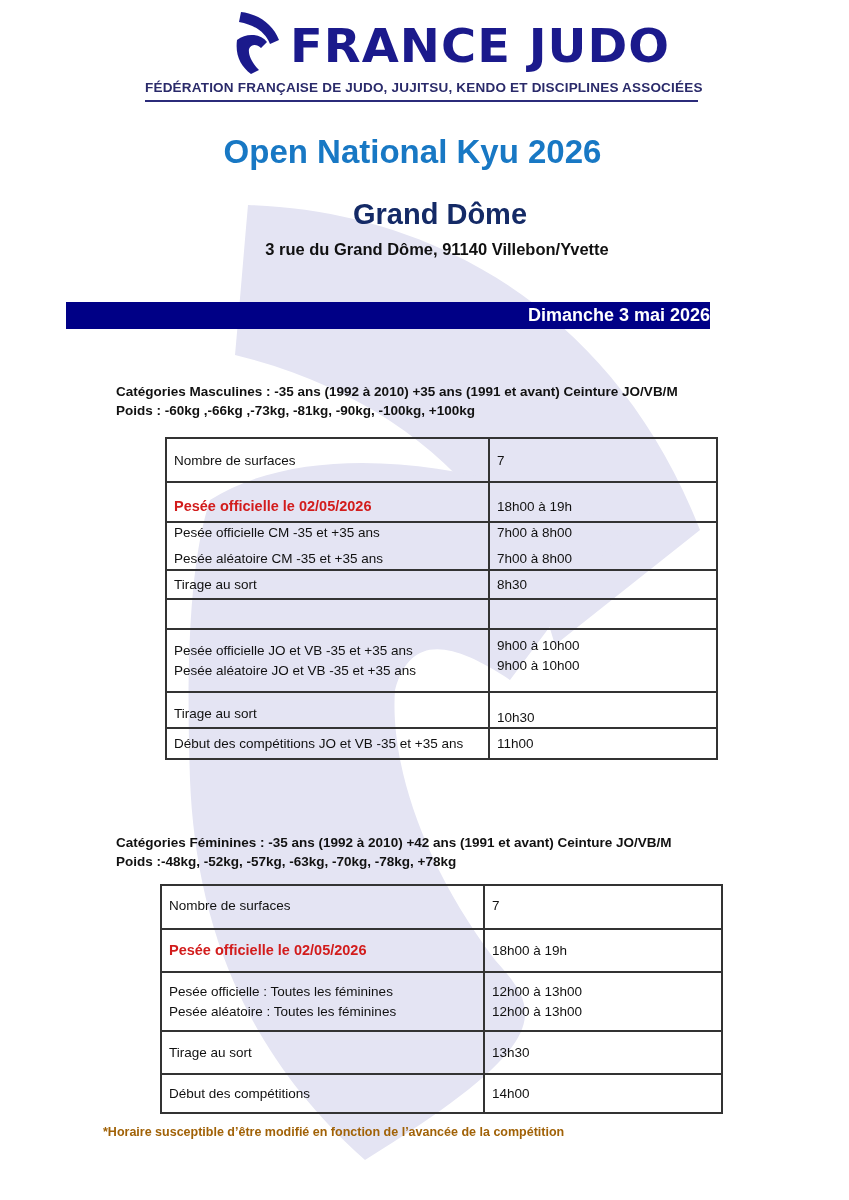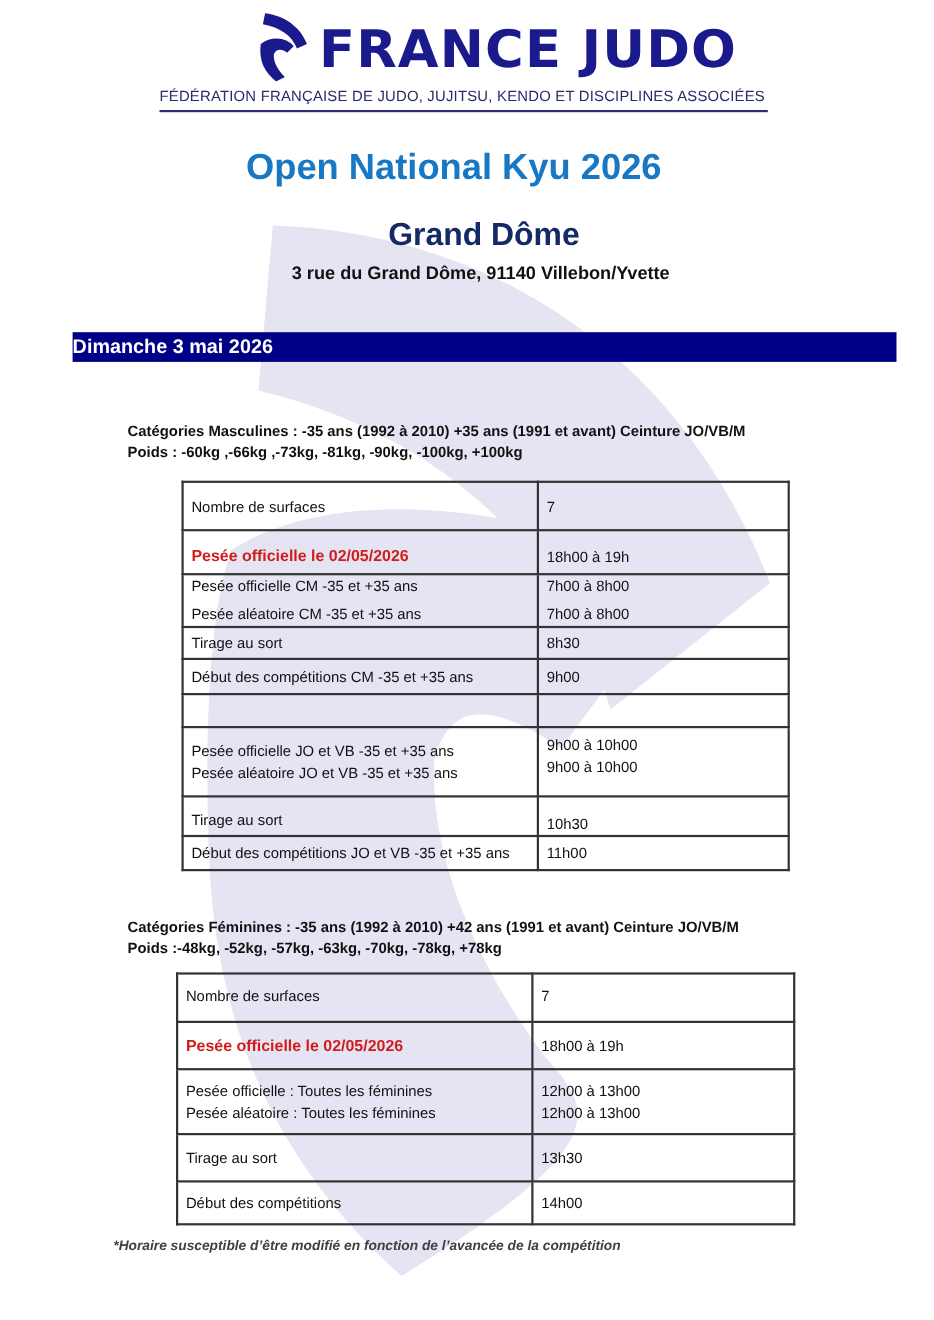--- a/index.html
+++ b/index.html
@@ -14,39 +14,39 @@
 
   
   .logo-icon { left: 233px; top: 10px; width: 50px; height: 64px; }
   .logo-text {
     left: 290px; top: 18px; font-size: 47px; font-weight: 900; color: #1b1a8c;
     letter-spacing: 1px; font-family: "DejaVu Sans", sans-serif; white-space: nowrap;
     transform: scaleX(1.02); transform-origin: left top;
   }
   .fed-line {
     left: 145px; top: 80px; width: 553px; 
-    font-size: 13.5px; color: #2a2a6a; white-space: nowrap; letter-spacing: 0.2px;
+    font-size: 13.5px; color: #2a2a6a; white-space: nowrap; letter-spacing: 0.2px; font-weight: bold;
   }
   .fed-rule { left: 145px; top: 100px; width: 553px; height: 2px; background: #2b2b7a; }
 
   .title {
     left: 0; width: 825px; top: 133px; text-align: center;
     font-size: 33px; font-weight: bold; color: #1878c4;
   }
   .venue {
     left: 0; width: 880px; top: 198px; text-align: center;
     font-size: 29px; font-weight: bold; color: #142a66;
   }
   .address {
     left: 0; width: 874px; top: 240px; text-align: center;
     font-size: 16.5px; font-weight: bold; color: #111;
   }
   .date-bar {
-    left: 66px; top: 302px; width: 749px; height: 27px; background: #000086;
-    color: #fff; text-align: left; font-size: 18px; font-weight: bold; line-height: 27px;
+    left: 66px; top: 302px; width: 644px; height: 27px; background: #000086;
+    color: #fff; text-align: right; font-size: 18px; font-weight: bold; line-height: 27px;
   }
 
   .cat-block { left: 116px; font-size: 13.5px; font-weight: bold; line-height: 19px; color: #111; }
   .cat-m { top: 382px; }
   .cat-f { top: 833px; }
 
   table.sched {
     position: absolute; z-index: 1; border-collapse: collapse;
     font-size: 13.5px; color: #111;
   }
@@ -56,21 +56,21 @@
   }
   .t1 { left: 165px; top: 437px; width: 553px; }
   .t2 { left: 160px; top: 884px; width: 563px; }
   .t1 td.c1 { width: 307px; }
   .t2 td.c1 { width: 307px; }
   td .red { color: #d21c1c; font-weight: bold; font-size: 14.5px; }
   .stack div { line-height: 20px; }
   .gap26 div + div { margin-top: 6px; }
 
   .footnote {
-    left: 103px; top: 1125px; font-size: 12.5px; font-style: italic; font-weight: bold; color: #404040;
+    left: 103px; top: 1125px; font-size: 12.5px; font-weight: bold; color: #a16207;
   }
 </style>
 </head>
 <body>
 
 <svg class="watermark" viewBox="0 0 849 1200">
 
   <path d="M248 205 C 420 210, 610 300, 700 530 L 555 645 C 520 520, 420 400, 235 355 C 240 300, 244 250, 248 205 Z" fill="#e4e4f3"></path>
 
   <path d="M210 500 C 320 430, 520 470, 622 530 L 510 680 C 450 640, 410 635, 395 690 C 390 760, 420 860, 495 960 C 540 1010, 560 1040, 365 1160 C 230 1040, 195 900, 190 780 C 186 660, 190 560, 210 500 Z" fill="#e4e4f3"></path>
@@ -110,24 +110,20 @@
       <div>Pesée aléatoire CM -35 et +35 ans</div>
     </td>
     <td class="stack gap26">
       <div>7h00 à 8h00</div>
       <div>7h00 à 8h00</div>
     </td>
   </tr>
   <tr style="height:29px">
     <td class="c1"><span>Tirage au sort</span></td>
     <td><span>8h30</span></td>
-  </tr>
-  <tr style="height:32px">
-    <td class="c1"><span>Début des compétitions CM -35 et +35 ans</span></td>
-    <td><span>9h00</span></td>
   </tr>
   <tr style="height:30px">
     <td class="c1"><span></span></td>
     <td><span></span></td>
   </tr>
   <tr style="height:63px">
     <td class="c1 stack" style="padding-bottom:0">
       <div>Pesée officielle JO et VB -35 et +35 ans</div>
       <div>Pesée aléatoire JO et VB -35 et +35 ans</div>
     </td>

